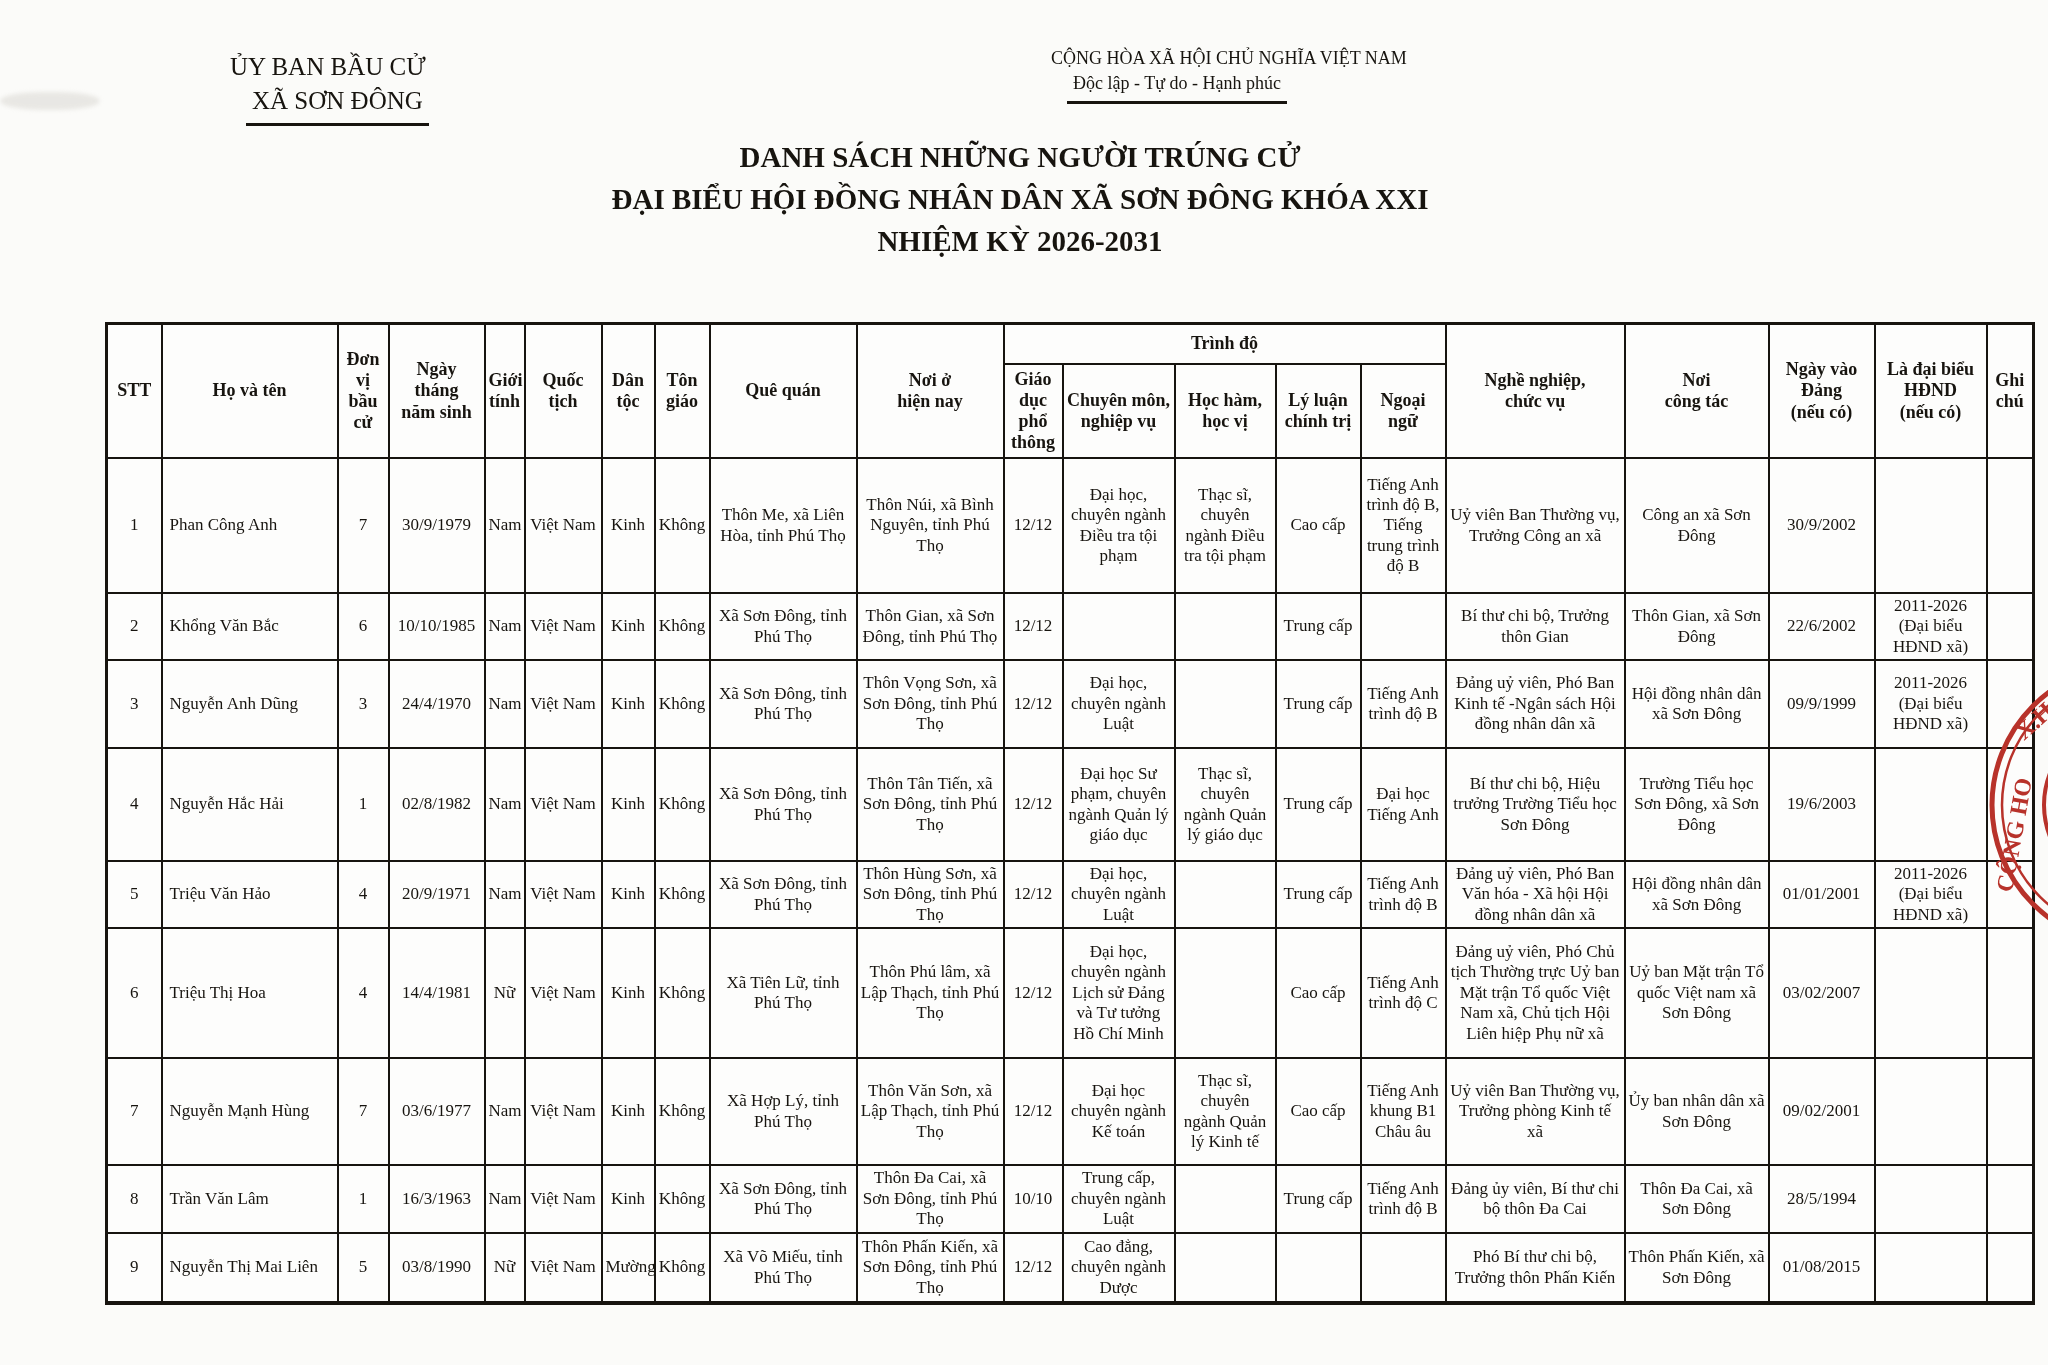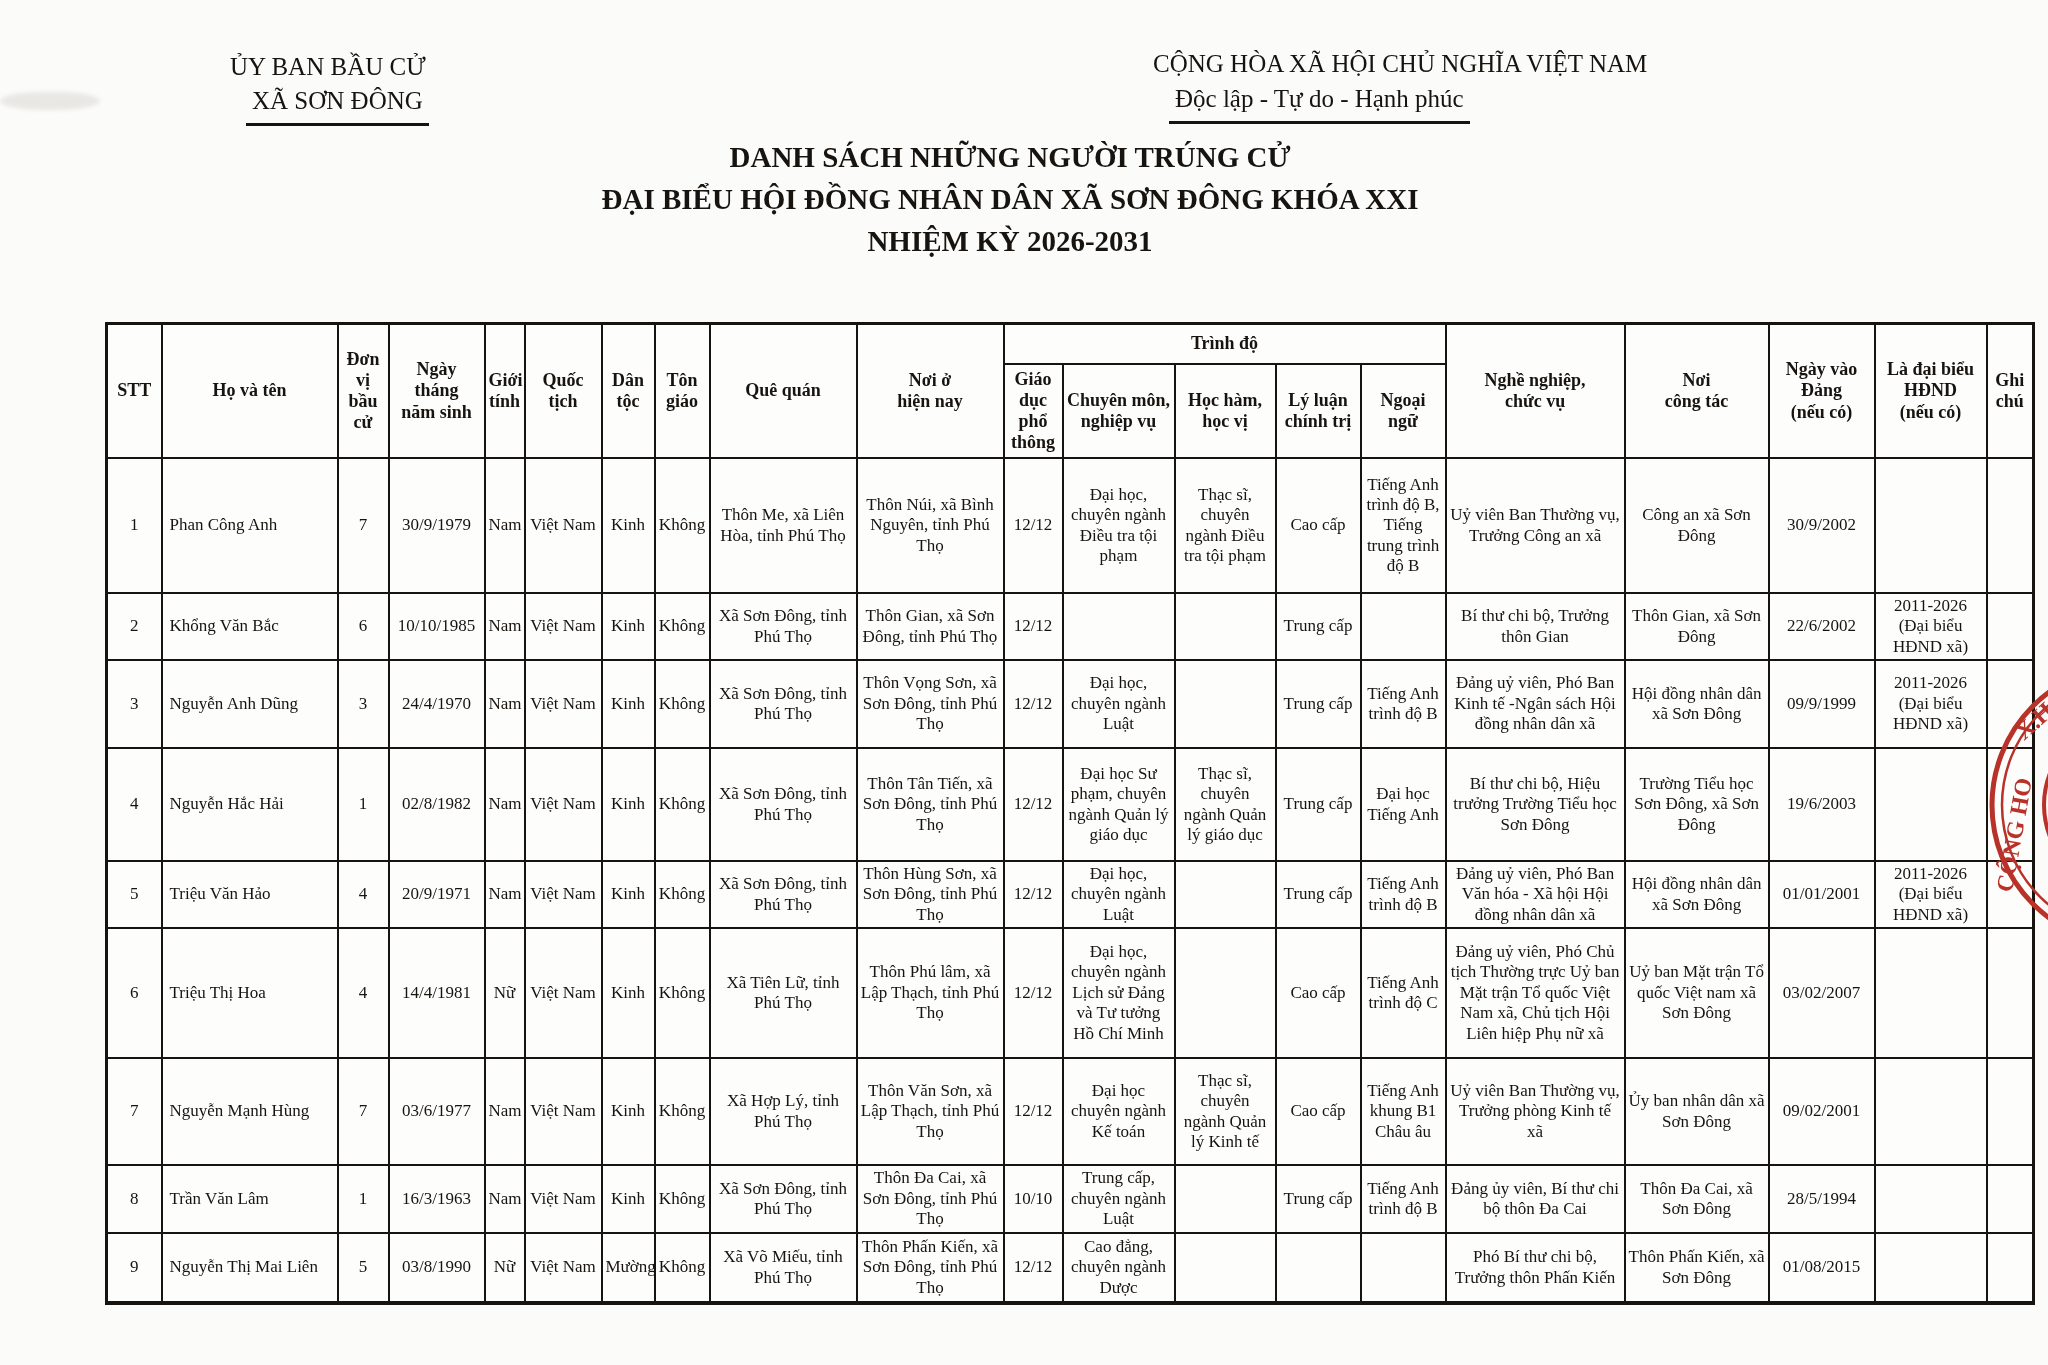--- a/index.html
+++ b/index.html
@@ -9,25 +9,25 @@
     background: #fbfbf9;
     font-family: "Liberation Serif", "DejaVu Serif", serif;
     color: #17140f;
     position: relative;
   }
   .abs { position: absolute; }
 
   
   .org-block { text-align: left; font-weight: normal; }
   .org-left { left: 230px; top: 50px; width: 270px; font-size: 25px; line-height: 1.35; }
-  .org-right { left: 1153px; top: 46px; width: 770px; font-size: 25px; line-height: 1.4; }
+  .org-right { left: 1051px; top: 46px; width: 770px; font-size: 18px; line-height: 1.4; }
   .u-line { display: inline-block; border-bottom: 3px solid #17140f; padding: 0 6px 5px 6px; margin-left: 16px; }
 
   
-  .doc-title { left: 110px; top: 136px; width: 1800px; text-align: center;
+  .doc-title { left: 120px; top: 136px; width: 1800px; text-align: center;
                font-weight: bold; font-size: 29px; line-height: 1.45; }
 
   
   .smudge { left: 0; top: 92px; width: 100px; height: 18px;
             background: #dad8d3; opacity: .55; border-radius: 50%/60%; filter: blur(2px); }
 
   
   .table-wrap { left: 105px; top: 322px; }
   table.doc-table { border-collapse: collapse; table-layout: fixed; width: 1927px;
                     border: 3px solid #17140f; background: #fdfdfc; }

